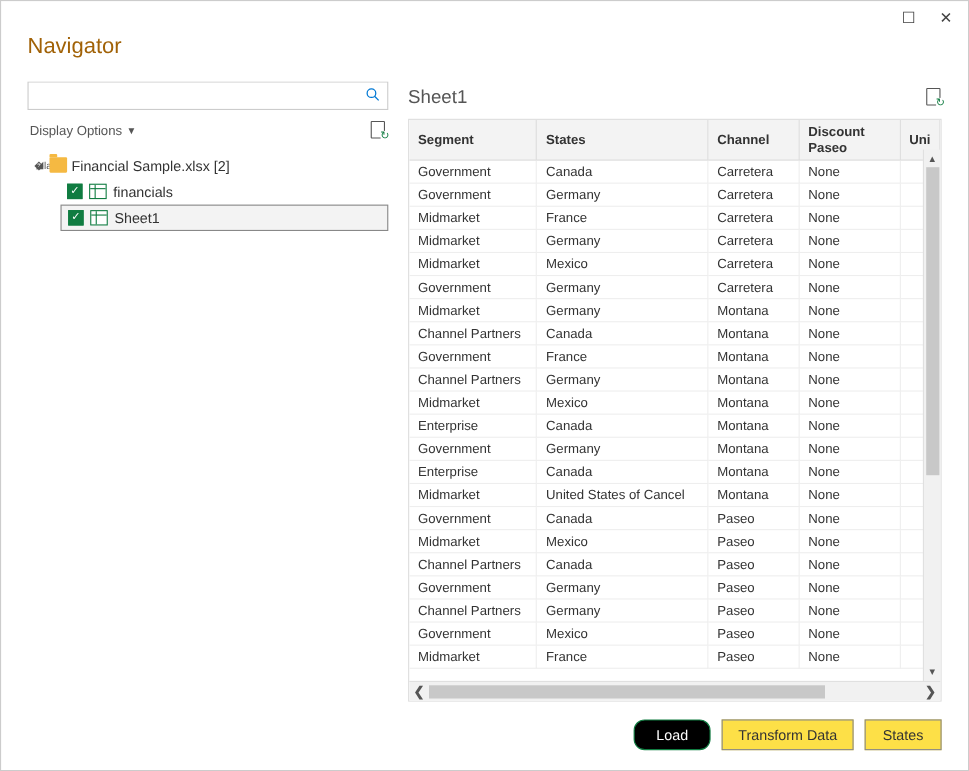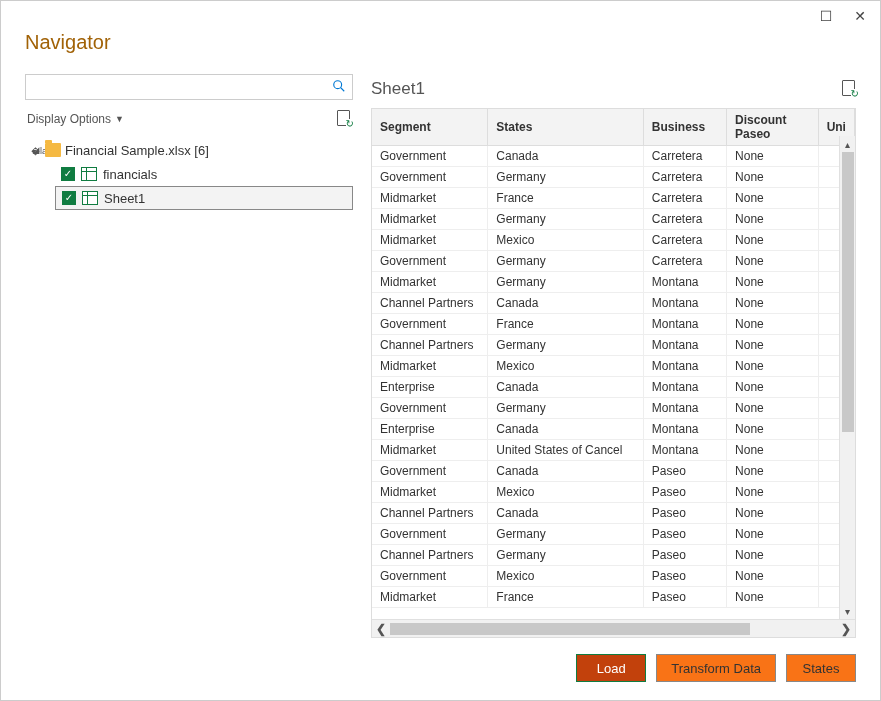--- a/index.html
+++ b/index.html
@@ -55,22 +55,22 @@
 .vscroll .arrow { width: 16px; height: 16px; display: flex; align-items: center; justify-content: center; font-size: 10px; color: #555; cursor: pointer; }
 .vscroll .track { flex: 1; width: 16px; position: relative; }
 .vscroll .thumb { position: absolute; top: 0; left: 2px; width: 12px; height: 280px; background: #c8c8c8; }
 
 .hscroll { height: 18px; background: #f1f1f1; display: flex; align-items: center; border-top: 1px solid #e0e0e0; }
 .hscroll .arrow { width: 18px; height: 18px; display: flex; align-items: center; justify-content: center; font-size: 12px; color: #555; cursor: pointer; font-weight: bold; }
 .hscroll .track { flex: 1; height: 18px; position: relative; }
 .hscroll .thumb { position: absolute; left: 0; top: 3px; height: 12px; width: 360px; background: #c8c8c8; }
 
 .footer { display: flex; justify-content: flex-end; align-items: center; padding: 16px 24px 18px 24px; gap: 10px; }
-.btn { min-width: 70px; height: 28px; padding: 0 14px; border: 1px solid #888; background: #f97316; font-size: 13px; color: #333; cursor: pointer; }
-.btn.primary { background: #c2410c; color: #fff; border-color: #107c41; }
+.btn { min-width: 70px; height: 28px; padding: 0 14px; border: 1px solid #888; background: #fde047; font-size: 13px; color: #333; cursor: pointer; }
+.btn.primary { background: #000000; color: #fff; border-color: #107c41; border-radius: 10px; }
 
 .reficon { display:inline-block; position:relative; width:14px; height:16px; }
 .reficon::before { content:""; position:absolute; left:0; top:0; width:11px; height:14px; border:1px solid #555; border-radius:1px; }
 .reficon::after { content:"↻"; position:absolute; right:-3px; bottom:-3px; font-size:10px; color:#107c41; background:#fff; line-height:1; }
 
 svg.mag { width:14px; height:14px; }
 </style>
 </head>
 <body>
 
@@ -110,21 +110,21 @@
         <div class="tree-node">
           <span class="chev">�lack</span>
 
         </div>
       </div>
 
       <div class="tree" style="margin-top:-24px">
         <div class="tree-node">
           <span class="chev">◢</span>
           <span class="folder-icon"></span>
-          <span class="node-label">Financial Sample.xlsx [6]</span>
+          <span class="node-label">Financial Sample.xlsx [2]</span>
         </div>
         <div class="tree-child" id="tree-items">
             <div class="tree-node">
               <span class="tree-chk checked">✓</span>
               <span class="table-icon"></span>
               <span class="node-label">financials</span>
             </div>
             <div class="tree-node selected">
               <span class="tree-chk checked">✓</span>
               <span class="table-icon"></span>
@@ -141,21 +141,21 @@
         <span class="preview-refresh"><span class="reficon"></span></span>
       </div>
 
       <div class="grid-wrap">
         <div class="grid-scroll">
           <table class="grid">
             <thead>
                 <tr id="grid-head">
                   <th style="width: 118px;">Segment</th>
                   <th style="width: 160px;">States</th>
-                  <th style="width: 88px;">Business</th>
+                  <th style="width: 88px;">Channel</th>
                   <th style="width: 100px;">Discount Paseo</th>
                   <th style="width: 24px;">Uni</th>
                 </tr>
               </thead>
             <tbody id="grid-body">
                 <tr>
                   <td>Government</td>
                   <td>Canada</td>
                   <td>Carretera</td>
                   <td>None</td>

